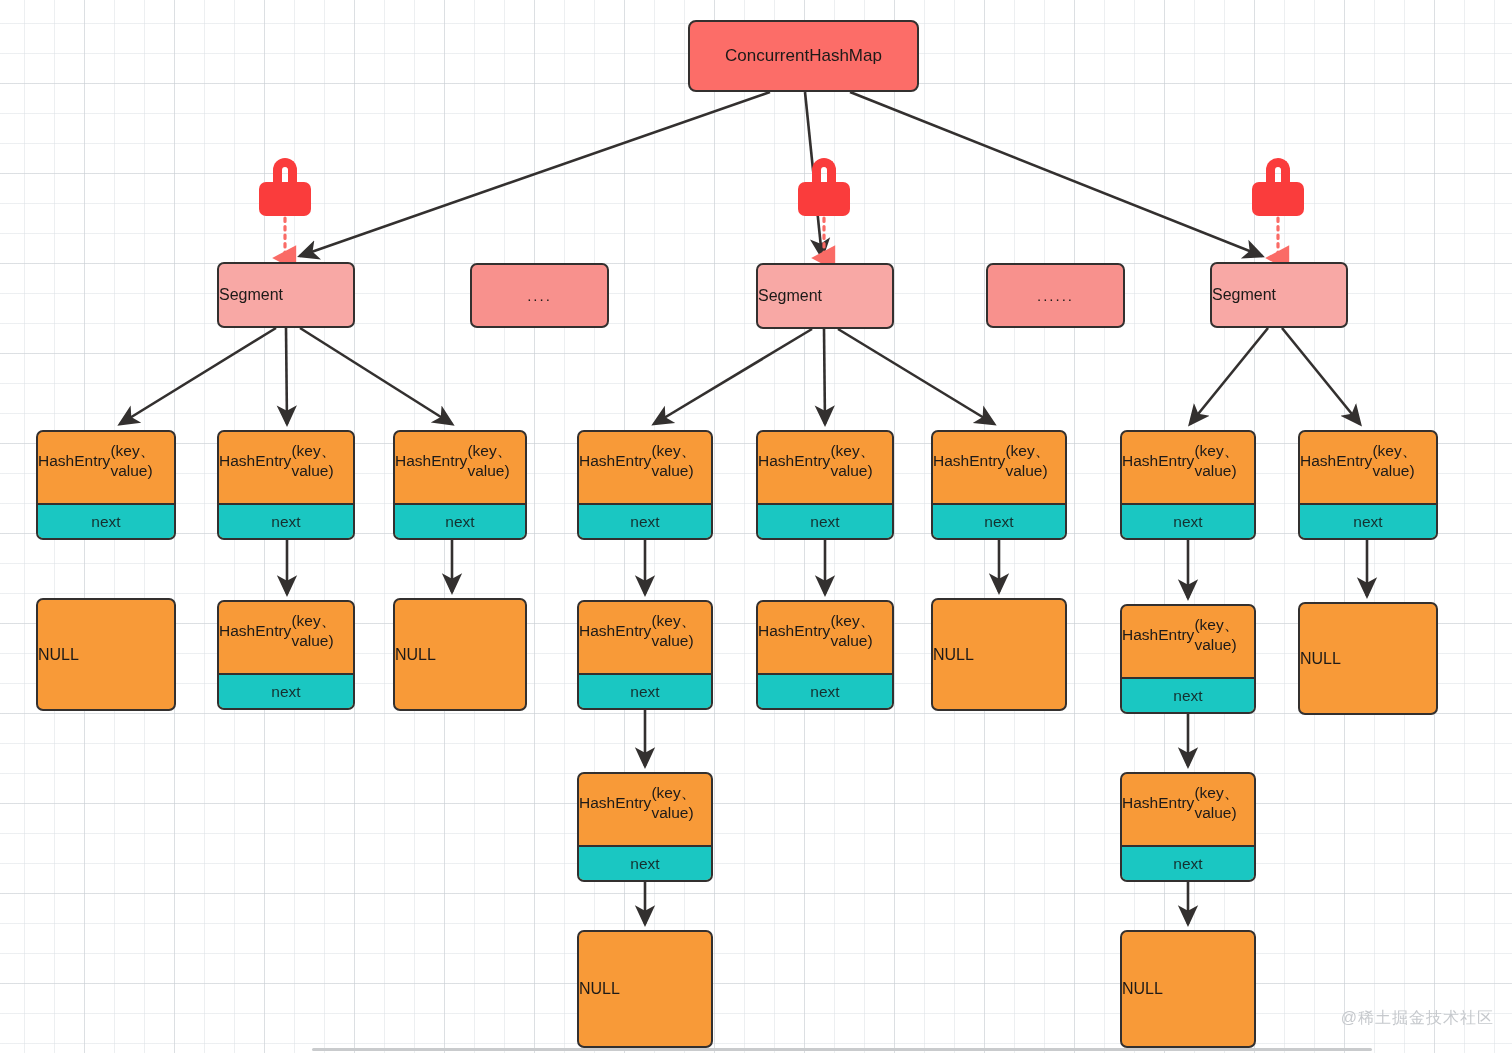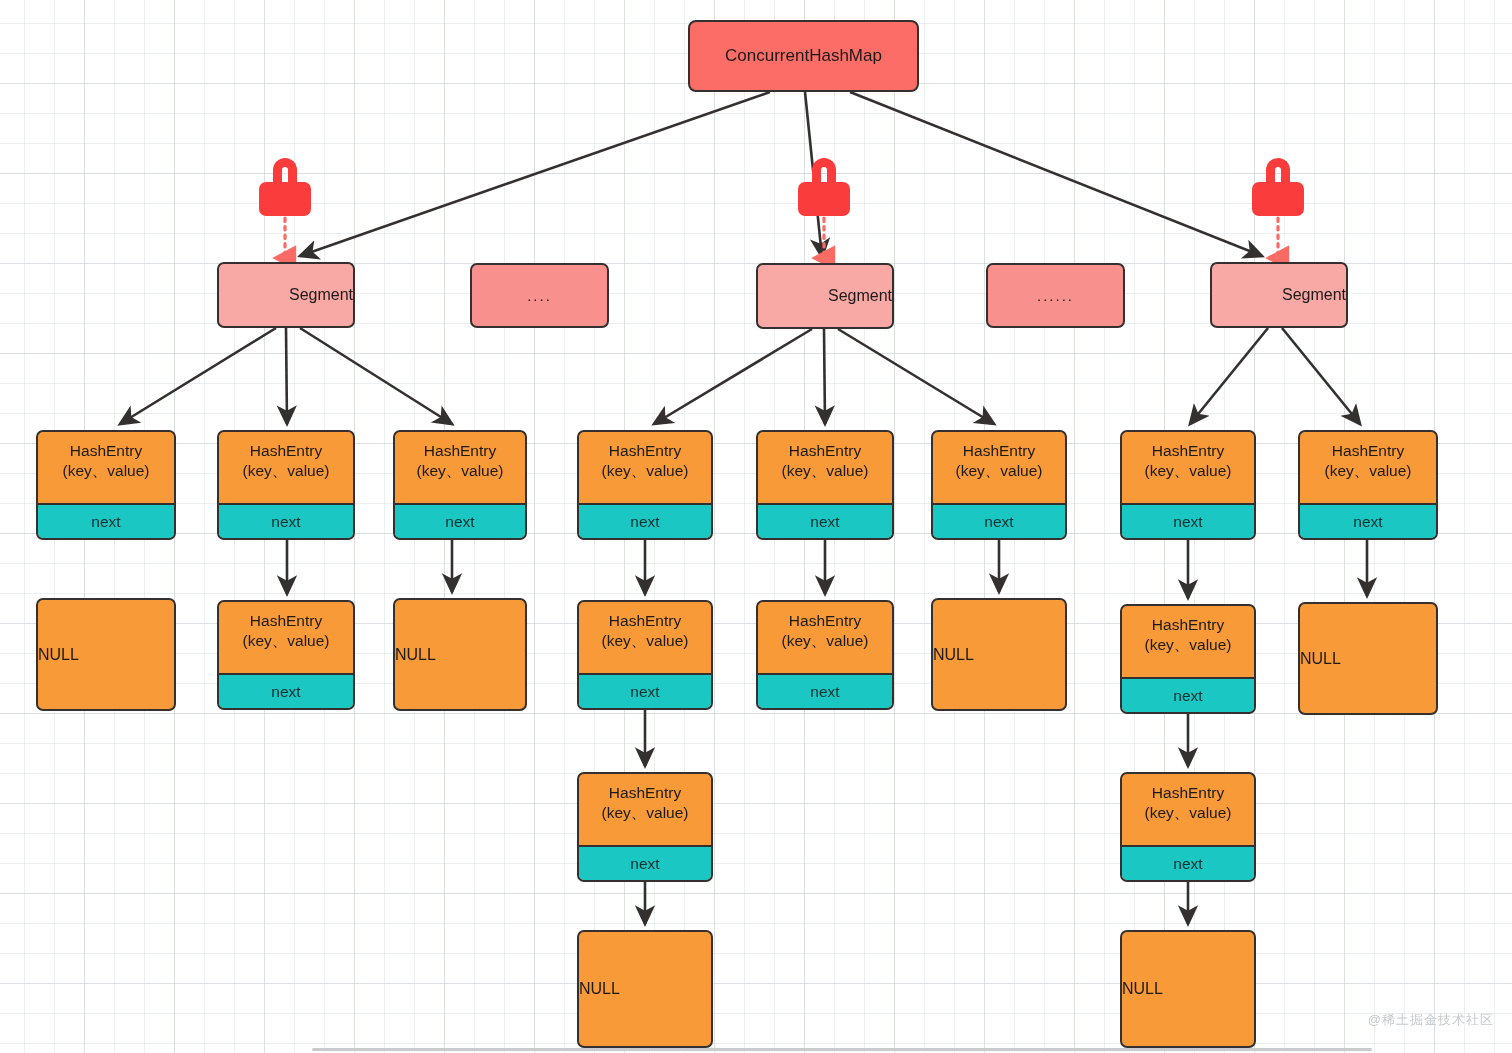--- a/index.html
+++ b/index.html
@@ -50,21 +50,21 @@
   .node-root {
     background: #fc6d68;
     align-items: center;
     justify-content: center;
     font-size: 17px;
     border-radius: 8px;
   }
 
   .node-segment {
     background: #f8a8a5;
-    align-items: flex-end;
+    align-items: flex-start;
     justify-content: center;
     font-size: 16px;
   }
 
   .node-ellipsis {
     background: #f8918d;
     align-items: center;
     justify-content: center;
     font-size: 15px;
     letter-spacing: 2px;
@@ -78,21 +78,21 @@
   }
 
   .node-entry {
     background: #f89a38;
     padding: 0;
   }
 
   .entry-head {
     flex: 1 1 auto;
     display: flex;
-    flex-direction: column;
+    flex-direction: row;
     align-items: center;
     justify-content: center;
     line-height: 1.28;
     font-size: 15.5px;
     padding: 2px 0 4px 0;
   }
 
   .entry-next {
     flex: 0 0 33px;
     background: #1ac7c2;
@@ -128,21 +128,21 @@
     width: 52px;
     height: 34px;
     background: #fa3c3c;
     border-radius: 7px;
   }
 
   .watermark {
     position: absolute;
     right: 18px;
     bottom: 24px;
-    font-size: 13px;
+    font-size: 16px;
     color: #c6c9cd;
     letter-spacing: 1px;
     white-space: nowrap;
   }
 
   .bottom-rule {
     position: absolute;
     left: 312px;
     bottom: 2px;
     width: 1060px;

